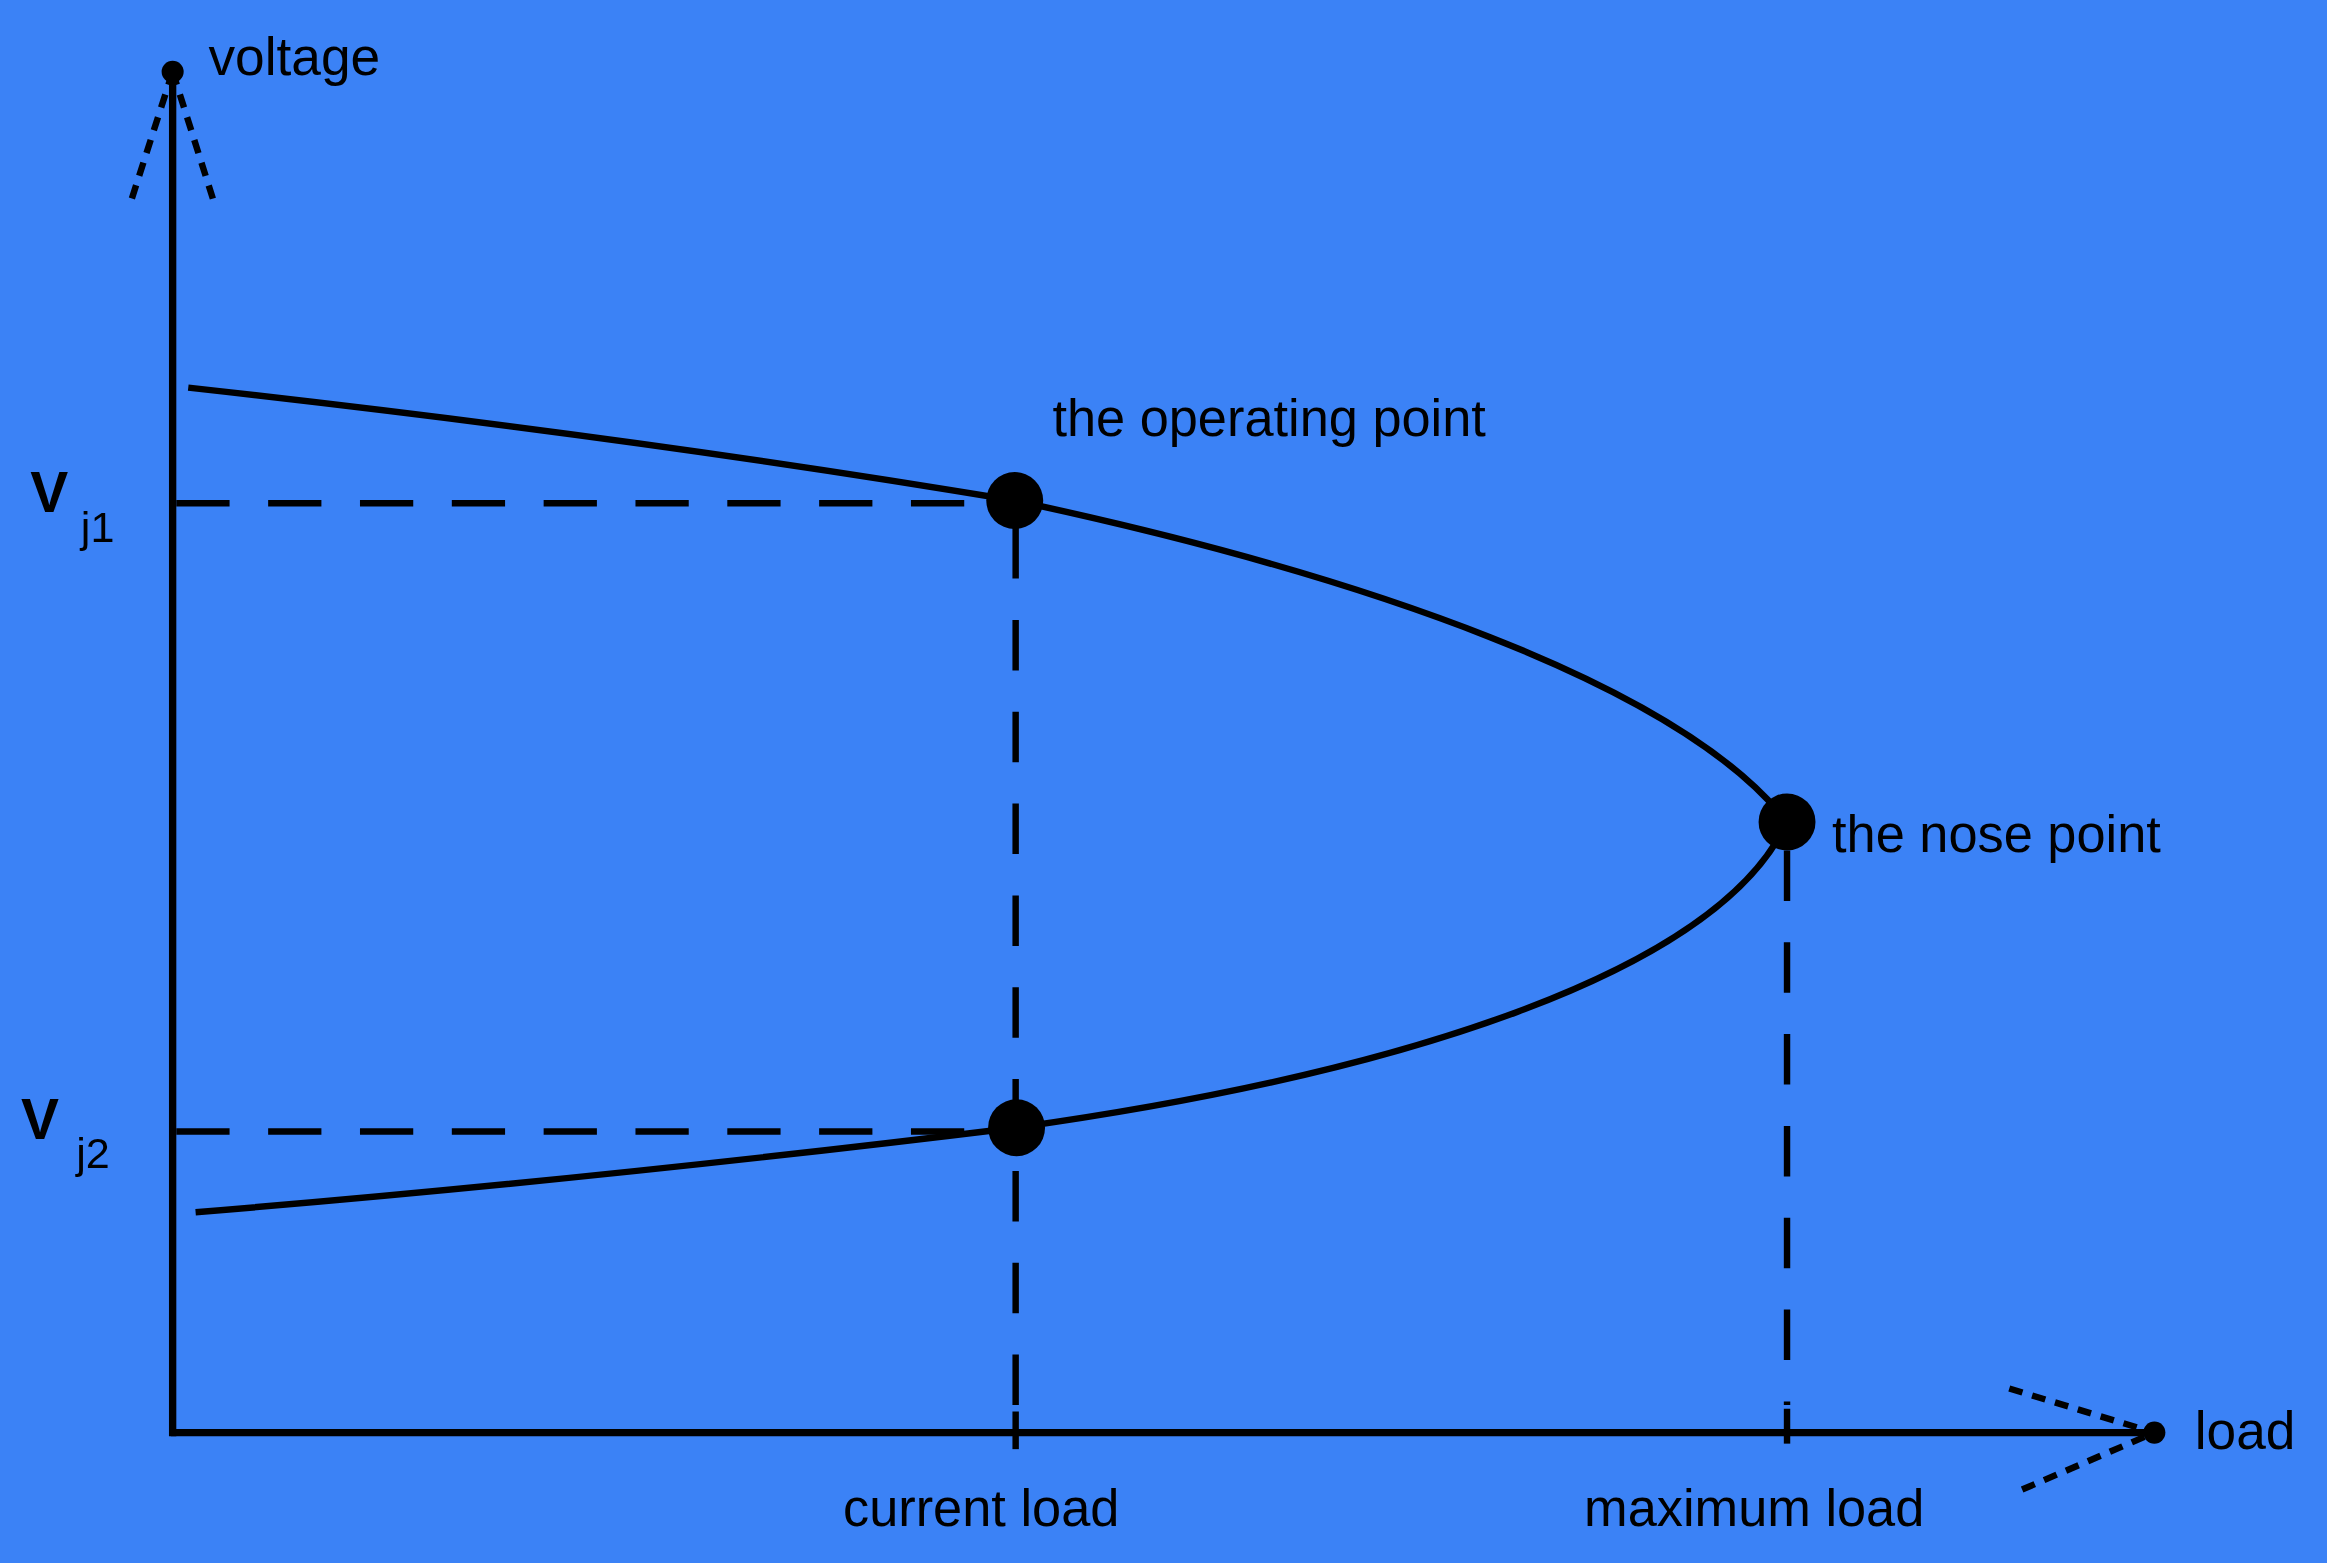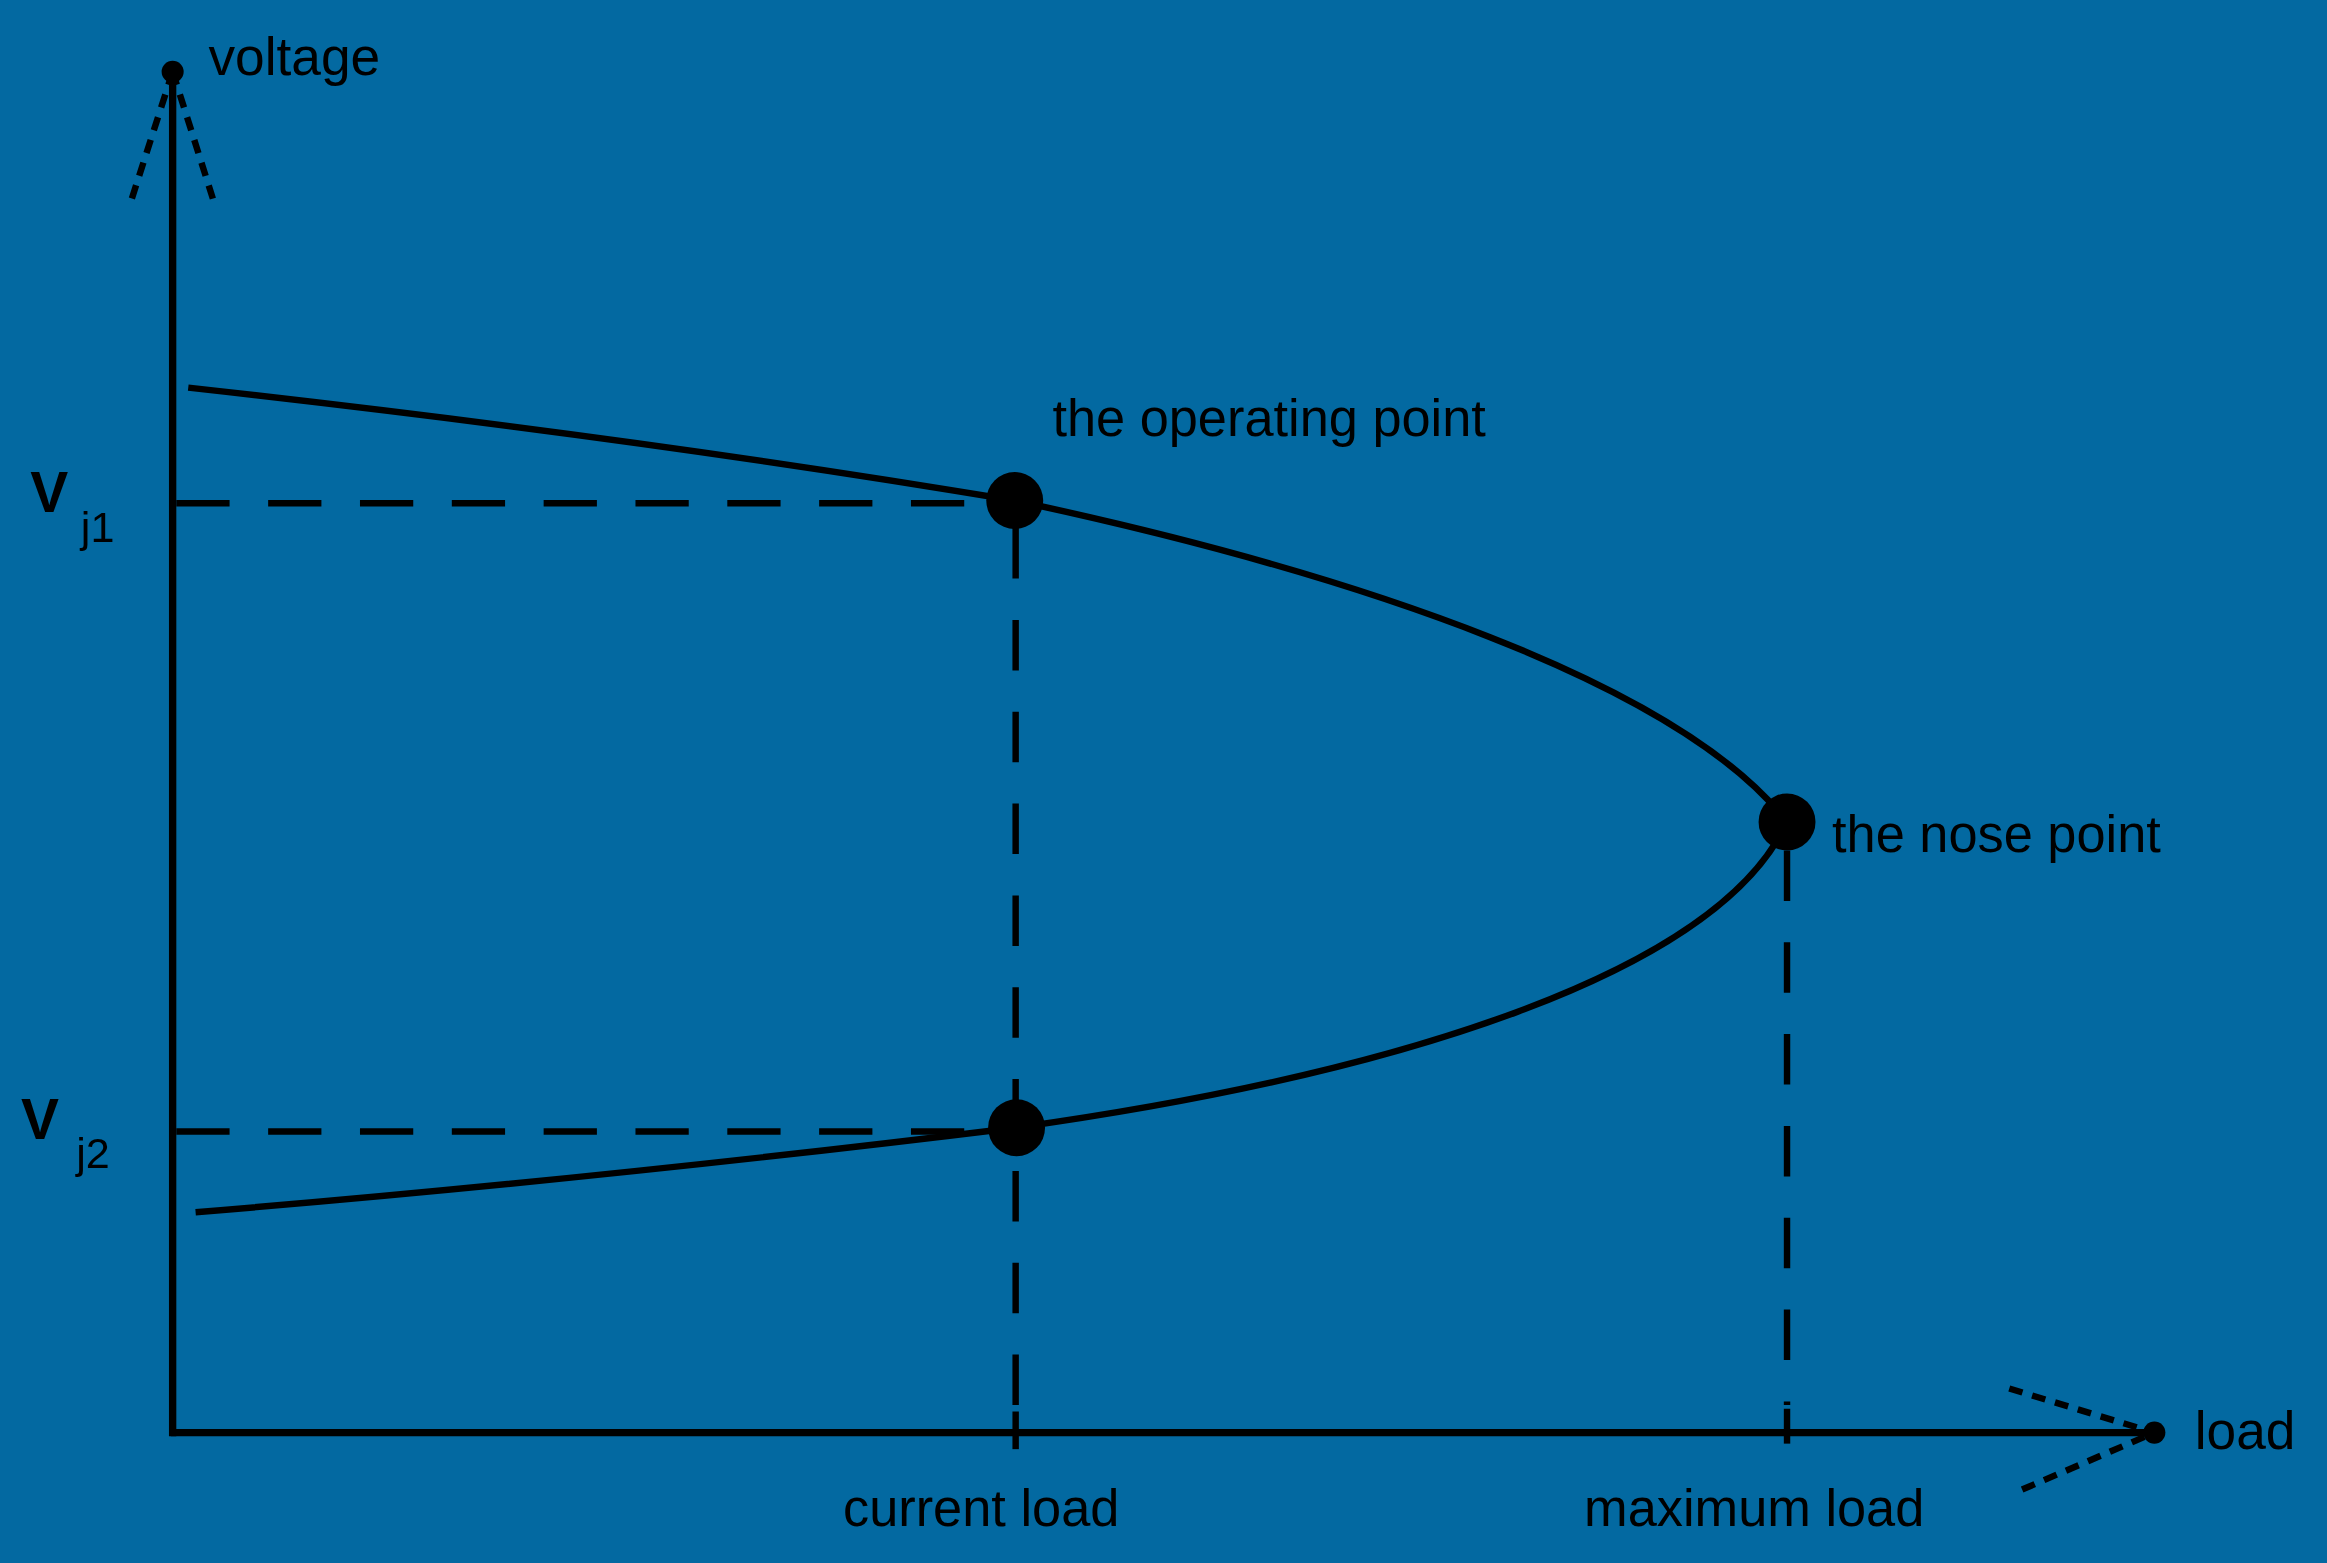--- a/index.html
+++ b/index.html
@@ -4,21 +4,21 @@
 <style>
   html, body {
     margin: 0;
     padding: 0;
     background: #ffffff;
   }
   #canvas {
     position: relative;
     width: 2327px;
     height: 1564px;
-    background: #0369a1;
+    background: #3b82f6;
     font-family: "Liberation Sans", sans-serif;
   }
   svg { display: block; }
   .ink-stroke {
     stroke: #000000;
     fill: none;
     stroke-width: 7;
   }
   .axis {
     stroke: #000000;

